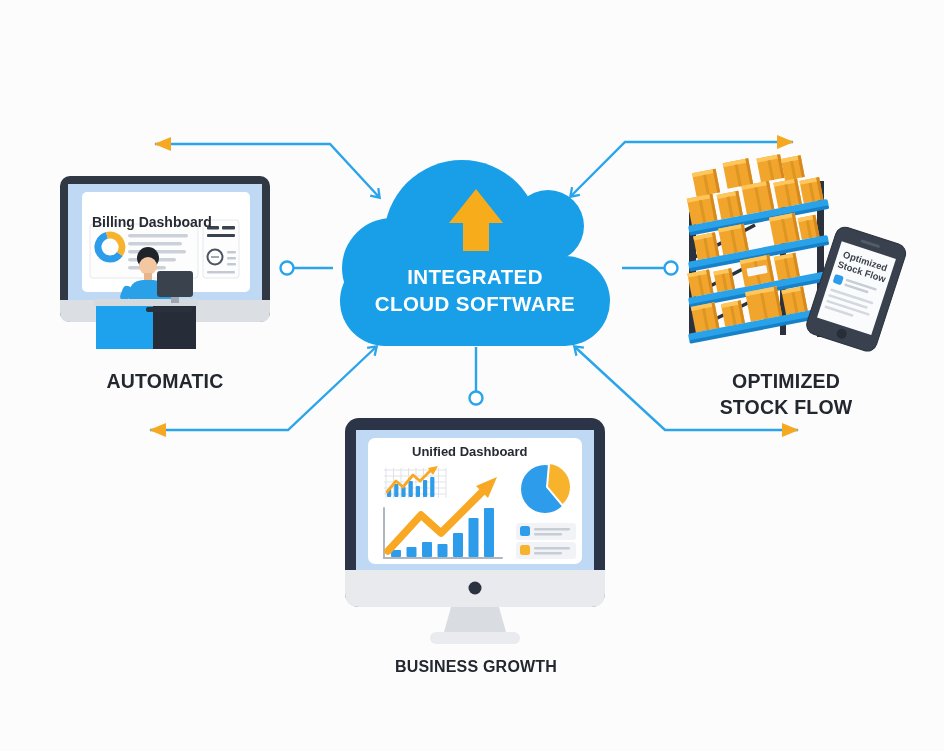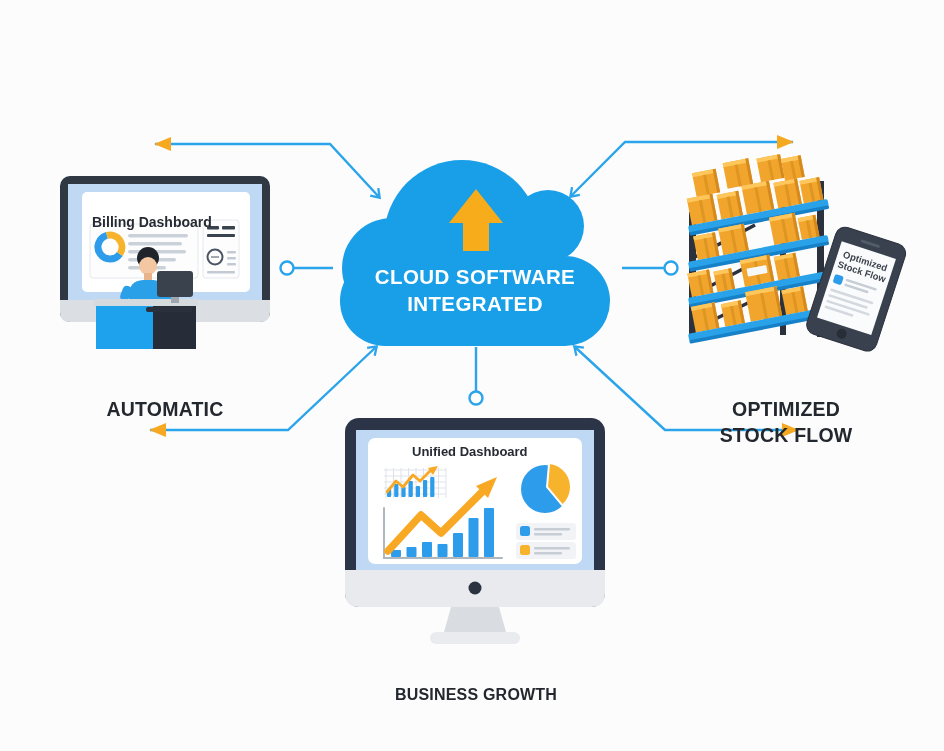--- a/index.html
+++ b/index.html
@@ -1,21 +1,21 @@
 <!DOCTYPE html>
 <html><head>
 <meta charset="utf-8">
 <style>
   html,body{margin:0;padding:0;background:#fff;}
   .stage{position:relative;width:944px;height:751px;background:#FCFCFD;overflow:hidden;
          font-family:"Liberation Sans",sans-serif;}
   svg.scene{position:absolute;left:0;top:0;}
   .txt{position:absolute;text-align:center;pointer-events:none;}
   .cloud-label{color:#FFFFFF;font-weight:700;font-size:20.5px;line-height:27px;letter-spacing:.4px;}
-  .caption{color:#23272E;font-weight:700;font-size:19.5px;line-height:25.5px;letter-spacing:.2px;margin-top:28px;}
+  .caption{color:#23272E;font-weight:700;font-size:19.5px;line-height:25.5px;letter-spacing:.2px;}
   .screen-title{position:absolute;color:#262B33;font-weight:700;text-align:left;pointer-events:none;}
   #billing-title{left:92px;top:214px;font-size:14px;}
   #growth-title{left:381px;top:444px;font-size:13px;margin-left:31px;}
 </style>
 </head>
 <body>
 
 <div class="stage">
 
 <svg class="scene" width="944" height="751" viewBox="0 0 944 751">
@@ -339,22 +339,22 @@
   <g fill="#189FE8">
     <circle cx="462" cy="238" r="78"></circle>
     <circle cx="548" cy="226" r="36"></circle>
     <circle cx="392" cy="268" r="50"></circle>
     <rect x="340" y="256" width="270" height="90" rx="45"></rect>
   </g>
   <polygon points="476,189 449,223 463,223 463,251 489,251 489,223 503,223" fill="#F7AC1B"></polygon>
 </svg>
 
 <div class="txt cloud-label" style="left:350px;top:263px;width:250px;">
+  <div>INTEGRATED</div>
   <div>CLOUD SOFTWARE</div>
-  <div>INTEGRATED</div>
 </div>
 
 <div id="billing-title" class="screen-title">Billing Dashboard</div>
 <div id="growth-title" class="screen-title">Unified Dashboard</div>
 
 <div class="txt caption" style="left:35px;top:369px;width:260px;">
   <div>AUTOMATIC</div>
 </div>
 
 <div class="txt caption" style="left:656px;top:369px;width:260px;">

